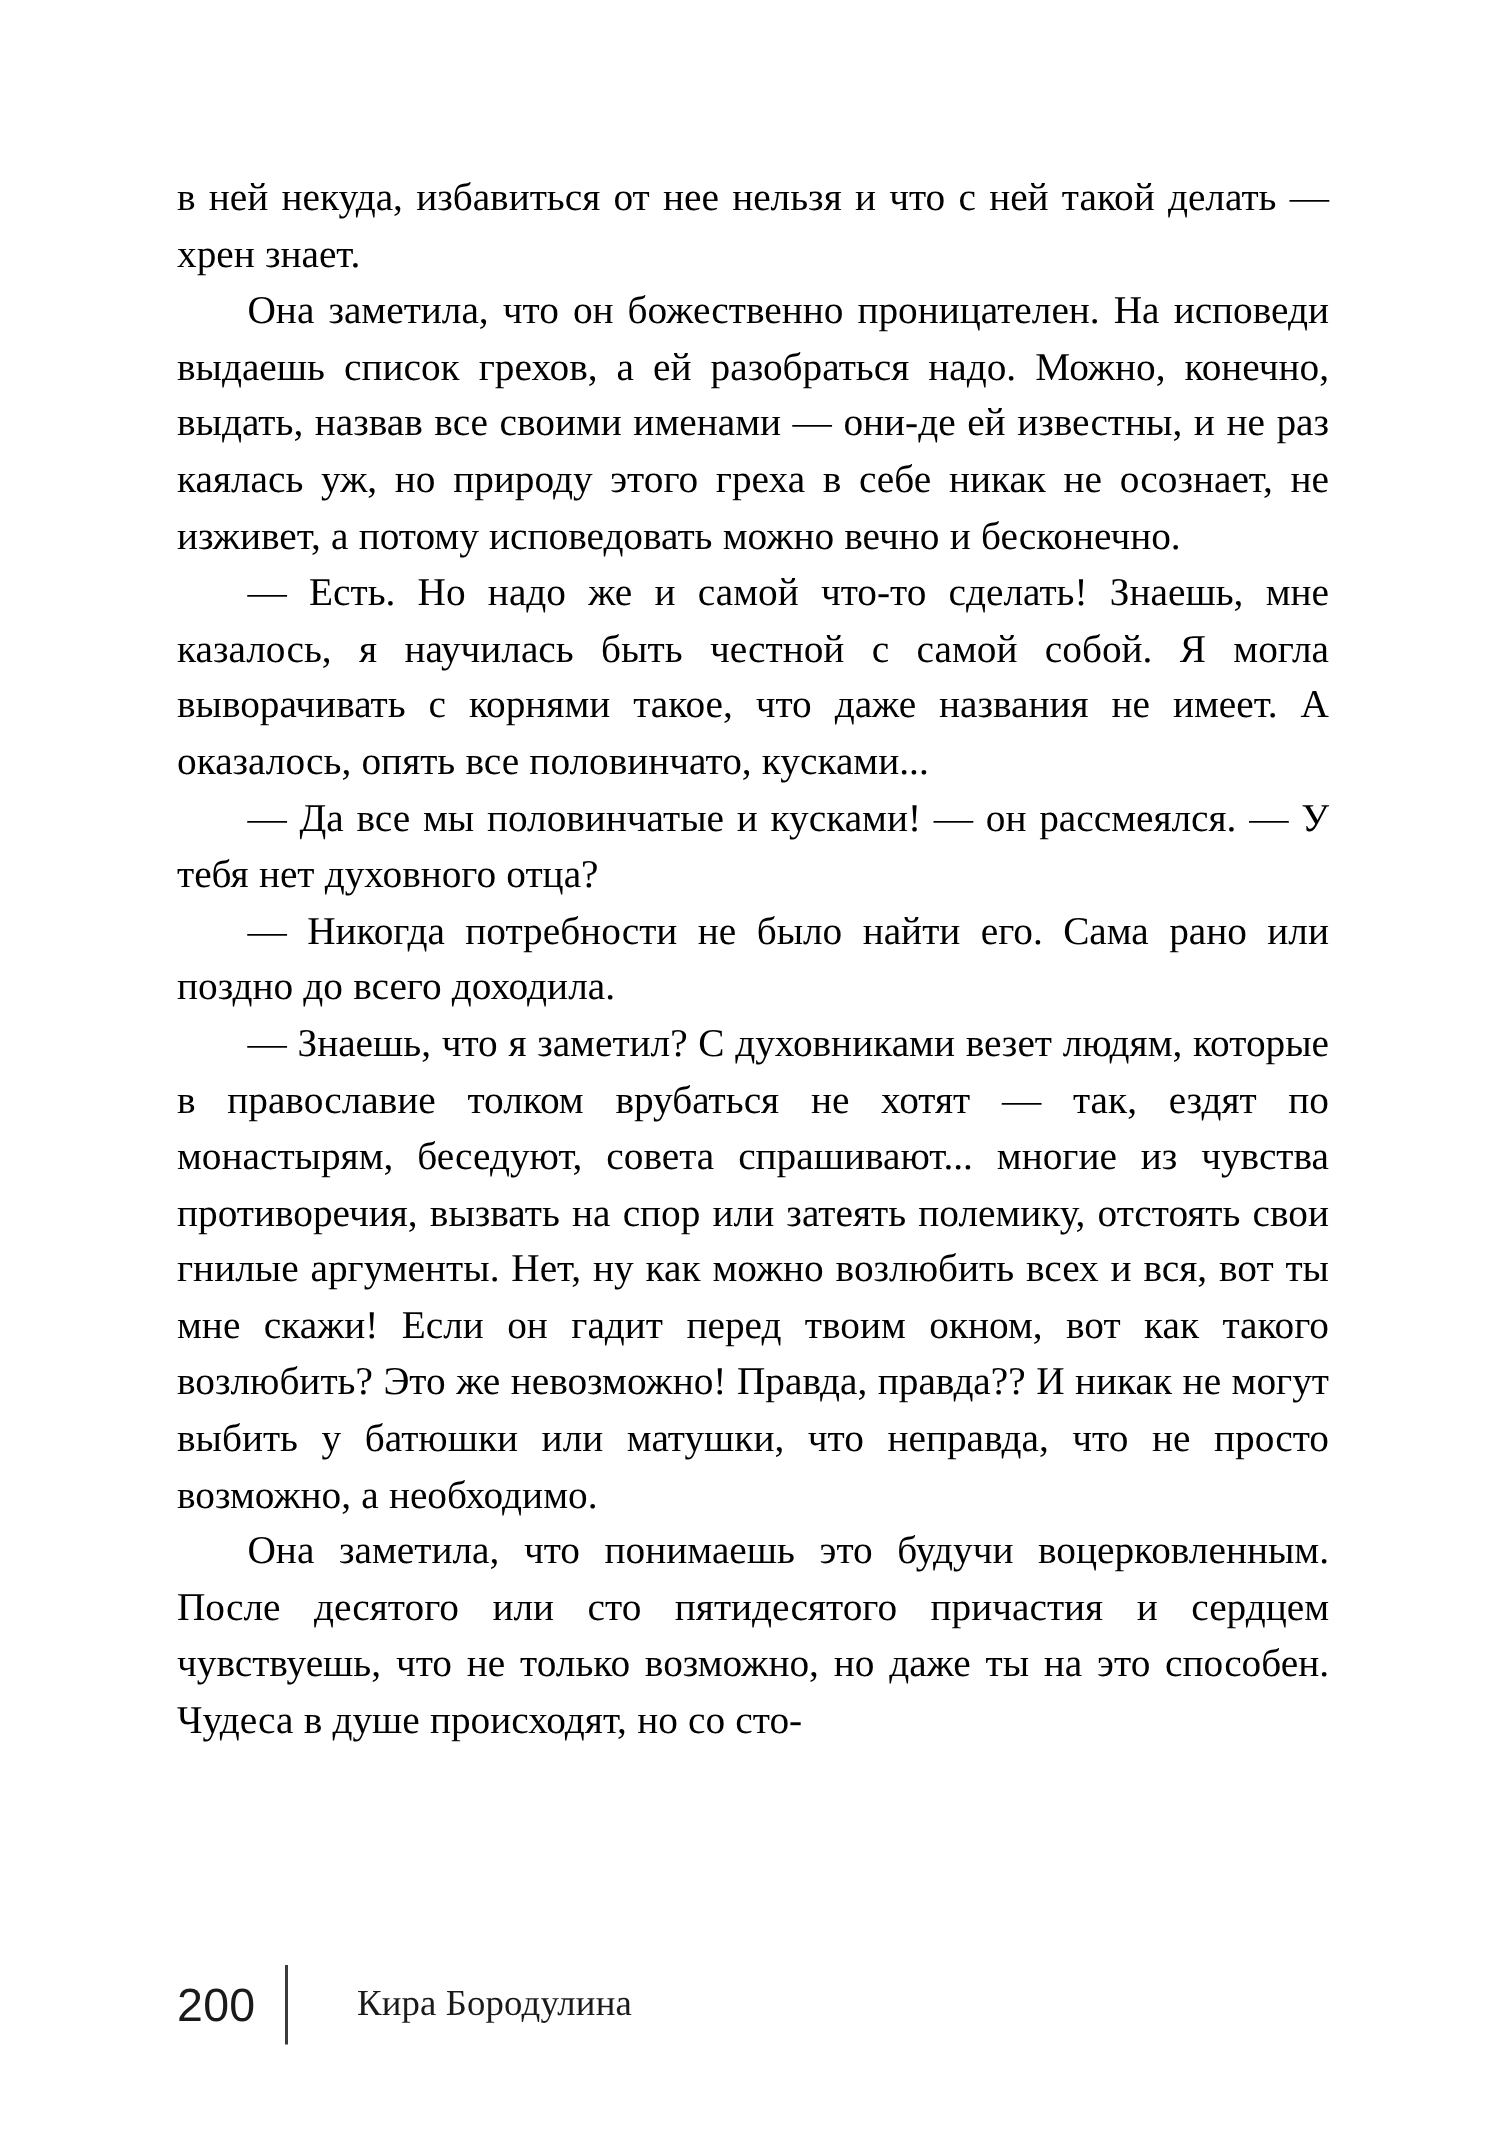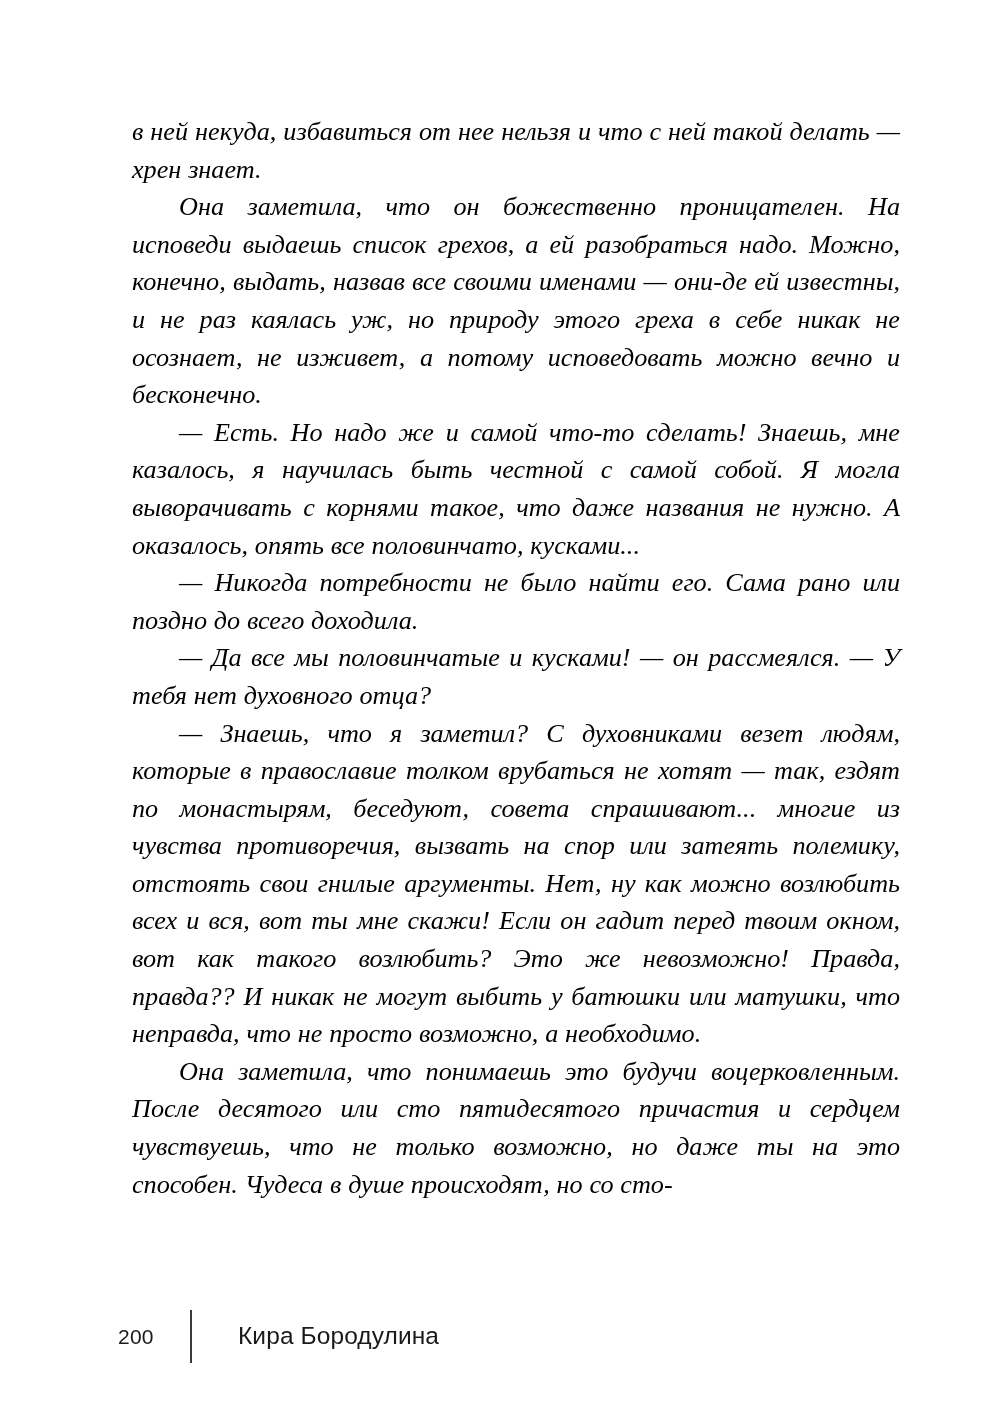--- a/index.html
+++ b/index.html
@@ -20,24 +20,23 @@
 
   .page {
     position: absolute;
     inset: 0;
     background: #ffffff;
   }
 
   
   .text-column {
     position: absolute;
-    left: 132px;
+    left: 118px;
     top: 113px;
     width: 768px;
-    font-style: italic;
   }
 
   .para {
     margin: 0;
     font-size: 26.2px;
     line-height: 37.6px;
     text-align: justify;
     text-justify: inter-word;
     text-indent: 47px;
     hyphens: manual;
@@ -55,52 +54,52 @@
     position: absolute;
     left: 118px;
     top: 1303px;
     width: 768px;
     height: 66px;
     display: flex;
     align-items: center;
   }
   .folio {
     font-family: "Liberation Sans", "DejaVu Sans", sans-serif;
-    font-size: 21px;
+    font-size: 31px;
     line-height: 1;
     color: #1a1a1a;
     letter-spacing: 0.2px;
     width: 68px;
   }
   .footer-rule {
     width: 2px;
     height: 53px;
     background: #3b3b3b;
     margin-left: 4px;
     margin-right: 46px;
   }
   .running-author {
-    font-family: Liberation Sans, sans-serif;
+    font-family: Liberation Serif, serif;
     font-size: 24.5px;
     line-height: 1;
     color: #1a1a1a;
     letter-spacing: 0.1px;
   }
 </style>
 </head>
 <body style="background: rgb(255, 255, 255); color: rgb(0, 0, 0);">
 
 <div class="page">
 
   <div class="text-column">
     <p class="para continuation">в ней некуда, избавиться от нее нельзя и что с ней такой делать — хрен знает.</p>
     <p class="para">Она заметила, что он божественно проницателен. На исповеди выдаешь список грехов, а ей разобраться надо. Можно, конечно, выдать, назвав все своими именами — они-де ей известны, и не раз каялась уж, но природу этого греха в себе никак не осознает, не изживет, а потому исповедовать можно вечно и бесконечно.</p>
-    <p class="para">— Есть. Но надо же и самой что-то сделать! Знаешь, мне казалось, я научилась быть честной с самой собой. Я могла выворачивать с корнями такое, что даже названия не нужно. А оказалось, опять все половинчато, кусками...</p>
+    <p class="para">— Есть. Но надо же и самой что-то сделать! Знаешь, мне казалось, я научилась быть честной с самой собой. Я могла выворачивать с корнями такое, что даже названия не имеет. А оказалось, опять все половинчато, кусками...</p>
+    <p class="para">— Да все мы половинчатые и кусками! — он рассмеялся. — У тебя нет духовного отца?</p>
     <p class="para">— Никогда потребности не было найти его. Сама рано или поздно до всего доходила.</p>
-    <p class="para">— Да все мы половинчатые и кусками! — он рассмеялся. — У тебя нет духовного отца?</p>
     <p class="para">— Знаешь, что я заметил? С духовниками везет людям, которые в православие толком врубаться не хотят — так, ездят по монастырям, беседуют, совета спрашивают... многие из чувства противоречия, вызвать на спор или затеять полемику, отстоять свои гнилые аргументы. Нет, ну как можно возлюбить всех и вся, вот ты мне скажи! Если он гадит перед твоим окном, вот как такого возлюбить? Это же невозможно! Правда, правда?? И никак не могут выбить у батюшки или матушки, что неправда, что не просто возможно, а необходимо.</p>
     <p class="para">Она заметила, что понимаешь это будучи воцерковленным. После десятого или сто пятидесятого причастия и сердцем чувствуешь, что не только возможно, но даже ты на это способен. Чудеса в душе происходят, но со сто-</p>
   </div>
 
   <div class="footer">
     <span class="folio">200</span>
     <span class="footer-rule" style="background: rgb(59, 59, 59);"></span>
     <span class="running-author">Кира Бородулина</span>
   </div>
 

